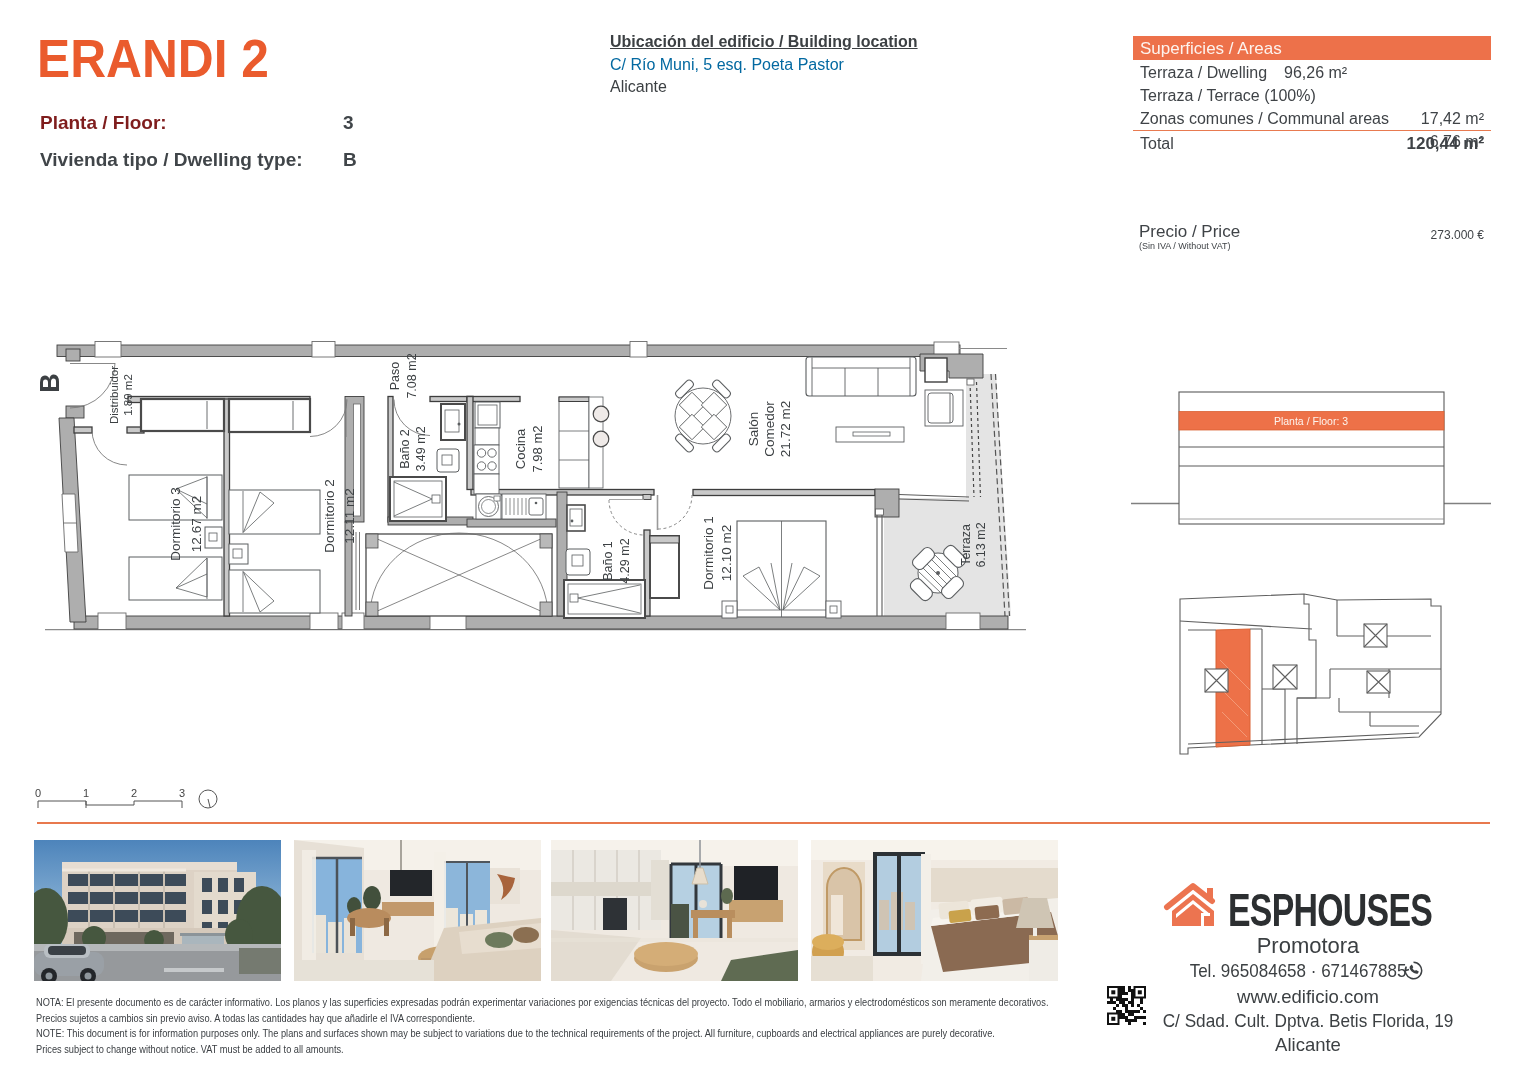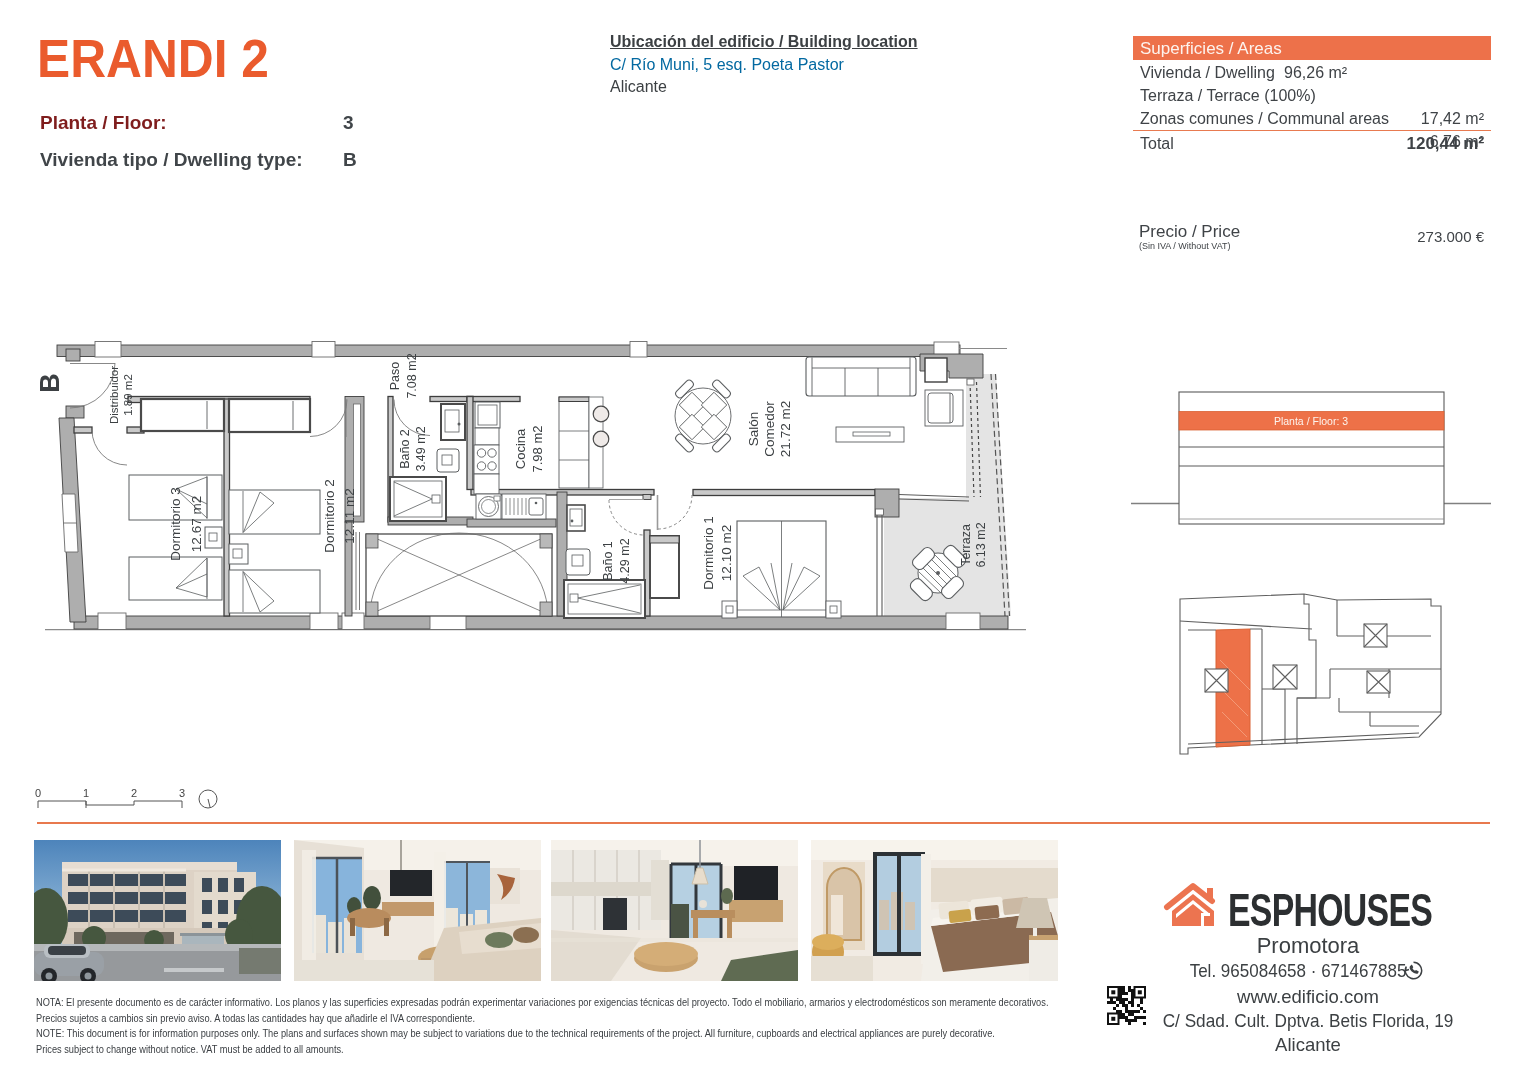--- a/index.html
+++ b/index.html
@@ -21,39 +21,39 @@
 
 <div class="abs" style="left:610px;top:33px;font-size:16px;font-weight:bold;text-decoration:underline;color:#3c4043;">Ubicación del edificio / Building location</div>
 
 <div class="abs" style="left:610px;top:56px;font-size:16px;color:#0369a1;">C/ Río Muni, 5 esq. Poeta Pastor</div>
 
 <div class="abs" style="left:610px;top:78px;font-size:16px;color:#3c4043;">Alicante</div>
 
 <div class="abs" style="left:1133px;top:36px;width:358px;height:24px;background:#ed714a;"></div>
 <div class="abs" style="left:1140px;top:39px;font-size:17px;color:#fdf3ee;">Superficies / Areas</div>
 
-<div class="abs" style="left:1140px;top:64px;font-size:16px;">Vivienda / Dwelling</div>
+<div class="abs" style="left:1140px;top:64px;font-size:16px;">Terraza / Dwelling</div>
 <div class="abs" style="left:1284px;top:64px;width:200px;font-size:16px;">96,26 m²</div>
 
 <div class="abs" style="left:1140px;top:87px;font-size:16px;">Terraza / Terrace (100%)</div>
 <div class="abs" style="left:1284px;top:87px;width:200px;font-size:16px;text-align:right;margin-top:46px;">6,76 m²</div>
 
 <div class="abs" style="left:1140px;top:110px;font-size:16px;">Zonas comunes / Communal areas</div>
 <div class="abs" style="left:1284px;top:110px;width:200px;font-size:16px;text-align:right;">17,42 m²</div>
 
 <div class="abs" style="left:1133px;top:130px;width:358px;height:0;border-top:1.5px solid #e87a50;"></div>
 
 <div class="abs" style="left:1140px;top:135px;font-size:16px;font-weight:normal;">Total</div>
 <div class="abs" style="left:1284px;top:134px;width:200px;font-size:17px;font-weight:bold;text-align:right;">120,44 m²</div>
 
 <div class="abs" style="left:1139px;top:222px;font-size:17px;">Precio / Price</div>
 
 <div class="abs" style="left:1139px;top:241px;font-size:9px;">(Sin IVA / Without VAT)</div>
 
-<div class="abs" style="left:1284px;top:228px;width:200px;font-size:15px;text-align:right;">273.000 €</div>
+<div class="abs" style="left:1284px;top:228px;width:200px;font-size:12px;text-align:right;">273.000 €</div>
 
 <svg class="abs" style="left:0;top:330px;" width="1040" height="490" viewBox="0 330 1040 490">
 <g fill="none" stroke-linecap="butt">
 
 <polygon points="966,374 996,374 1011,616 884,616 884,498 966,498" fill="#e4e4e4" stroke="none"></polygon>
 
 <line x1="45" y1="629.6" x2="1026" y2="629.6" stroke="#8a8a8a" stroke-width="1.2"></line>
 
 <rect x="57" y="345" width="903" height="11.5" fill="#aeaeae" stroke="#3e3e3e" stroke-width="0.9"></rect>
 

